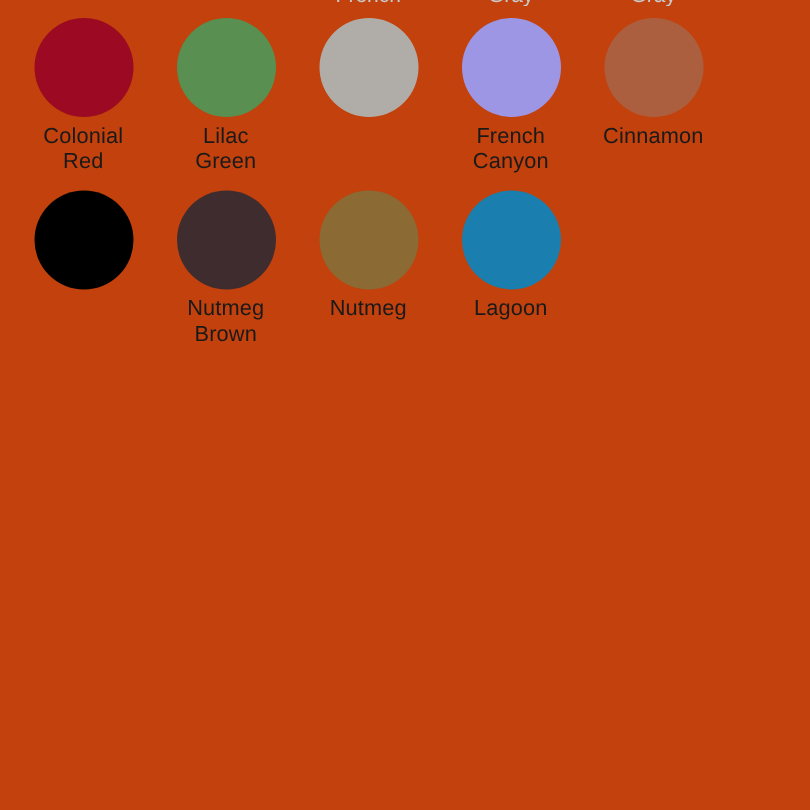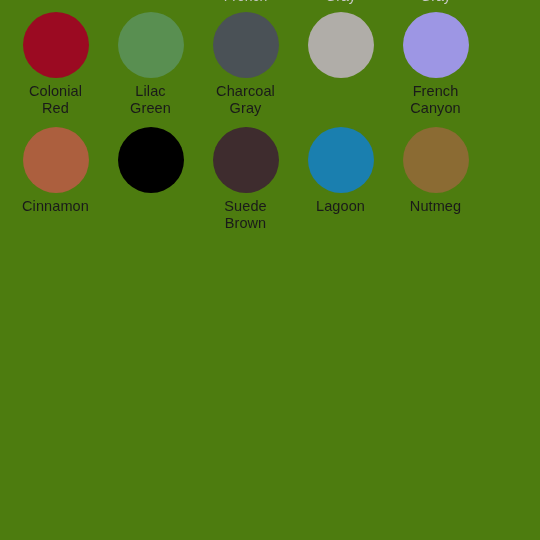--- a/index.html
+++ b/index.html
@@ -12,21 +12,21 @@
     height: 540px;
     overflow: hidden;
     font-family: "Liberation Sans", sans-serif;
     -webkit-font-smoothing: antialiased;
   }
 
   #swatch-picker {
     position: relative;
     width: 540px;
     height: 540px;
-    background: #4d7c0f;
+    background: #c2410c;
     box-sizing: border-box;
   }
 
   
   .clipped-strip {
     position: absolute;
     top: 0;
     left: 0;
     width: 540px;
     height: 9px;
@@ -107,44 +107,40 @@
   <div class="swatch-grid">
       <div class="swatch-item">
         <div class="swatch-dot" style="background: rgb(155, 10, 34);"></div>
         <div class="swatch-label">Colonial Red</div>
       </div>
       <div class="swatch-item">
         <div class="swatch-dot" style="background: rgb(89, 143, 81);"></div>
         <div class="swatch-label">Lilac Green</div>
       </div>
       <div class="swatch-item">
-        <div class="swatch-dot" style="background: rgb(74, 81, 86);"></div>
-        <div class="swatch-label">Charcoal Gray</div>
-      </div>
-      <div class="swatch-item">
         <div class="swatch-dot" style="background: rgb(176, 173, 168);"></div>
       </div>
       <div class="swatch-item">
         <div class="swatch-dot" style="background: rgb(157, 150, 228);"></div>
         <div class="swatch-label">French Canyon</div>
       </div>
       <div class="swatch-item">
         <div class="swatch-dot" style="background: rgb(172, 95, 62);"></div>
         <div class="swatch-label">Cinnamon</div>
       </div>
       <div class="swatch-item">
         <div class="swatch-dot" style="background: rgb(0, 0, 0);"></div>
       </div>
       <div class="swatch-item">
         <div class="swatch-dot" style="background: rgb(62, 44, 46);"></div>
-        <div class="swatch-label">Suede Brown</div>
+        <div class="swatch-label">Nutmeg Brown</div>
+      </div>
+      <div class="swatch-item">
+        <div class="swatch-dot" style="background: rgb(139, 107, 51);"></div>
+        <div class="swatch-label">Nutmeg</div>
       </div>
       <div class="swatch-item">
         <div class="swatch-dot" style="background: rgb(26, 127, 175);"></div>
         <div class="swatch-label">Lagoon</div>
-      </div>
-      <div class="swatch-item">
-        <div class="swatch-dot" style="background: rgb(139, 107, 51);"></div>
-        <div class="swatch-label">Nutmeg</div>
       </div>
     </div>
 
 </div>
 
 </body></html>

